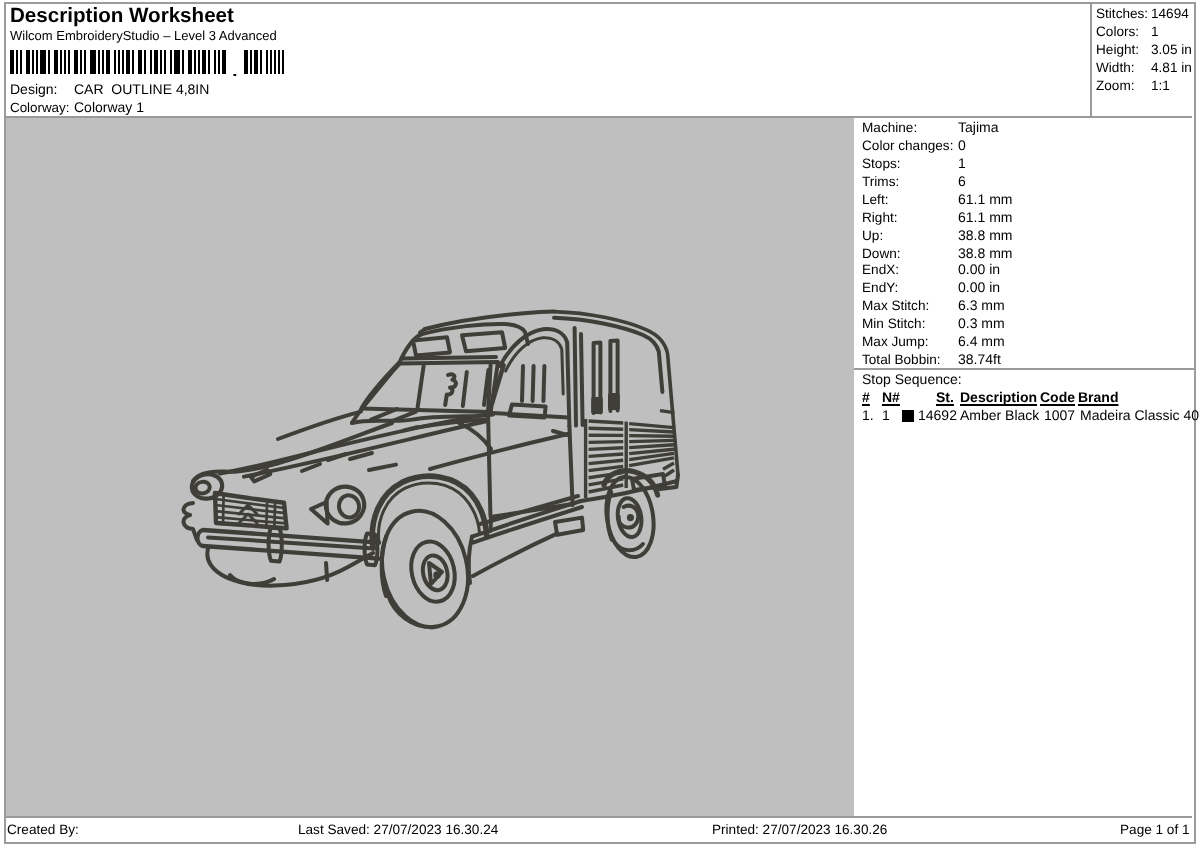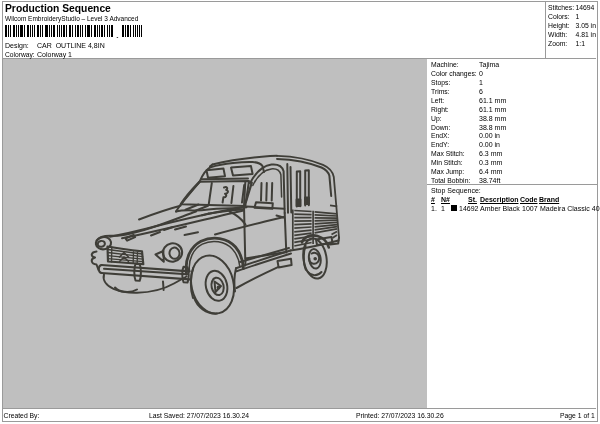--- a/index.html
+++ b/index.html
@@ -174,21 +174,21 @@
   <path d="M313.1,210.8 L313.1,244"></path>
   <path d="M292.8,209.5 L292.8,249"></path>
   <path d="M330,205.3 L337.2,206.3"></path>
 </g>
 </svg>
 
 <div class="abs" style="left:427px;top:184px;width:170px;height:1px;background:#9a9a9a;"></div>
 
 <div class="abs" style="left:2px;top:408px;width:594px;height:1px;background:#9a9a9a;"></div>
 
-<div class="abs" style="left:5px;top:2.6px;font-size:10.3px;font-weight:bold;color:#000;">Production Sequence</div>
+<div class="abs" style="left:5px;top:2.6px;font-size:10.3px;font-weight:bold;color:#000;">Description Worksheet</div>
 <div class="abs" style="left:5px;top:15px;font-size:6.5px;color:#000;">Wilcom EmbroideryStudio – Level 3 Advanced</div>
 
 <svg class="abs" id="bc" style="left:5px;top:25px;" width="140" height="13" viewBox="0 0 140 13">
     <rect x="0" y="0" width="2" height="12" fill="#000"></rect>
     <rect x="3" y="0" width="1" height="12" fill="#000"></rect>
     <rect x="5" y="0" width="1" height="12" fill="#000"></rect>
     <rect x="8" y="0" width="2" height="12" fill="#000"></rect>
     <rect x="11" y="0" width="1" height="12" fill="#000"></rect>
     <rect x="13" y="0" width="1" height="12" fill="#000"></rect>
     <rect x="15" y="0" width="3" height="12" fill="#000"></rect>

